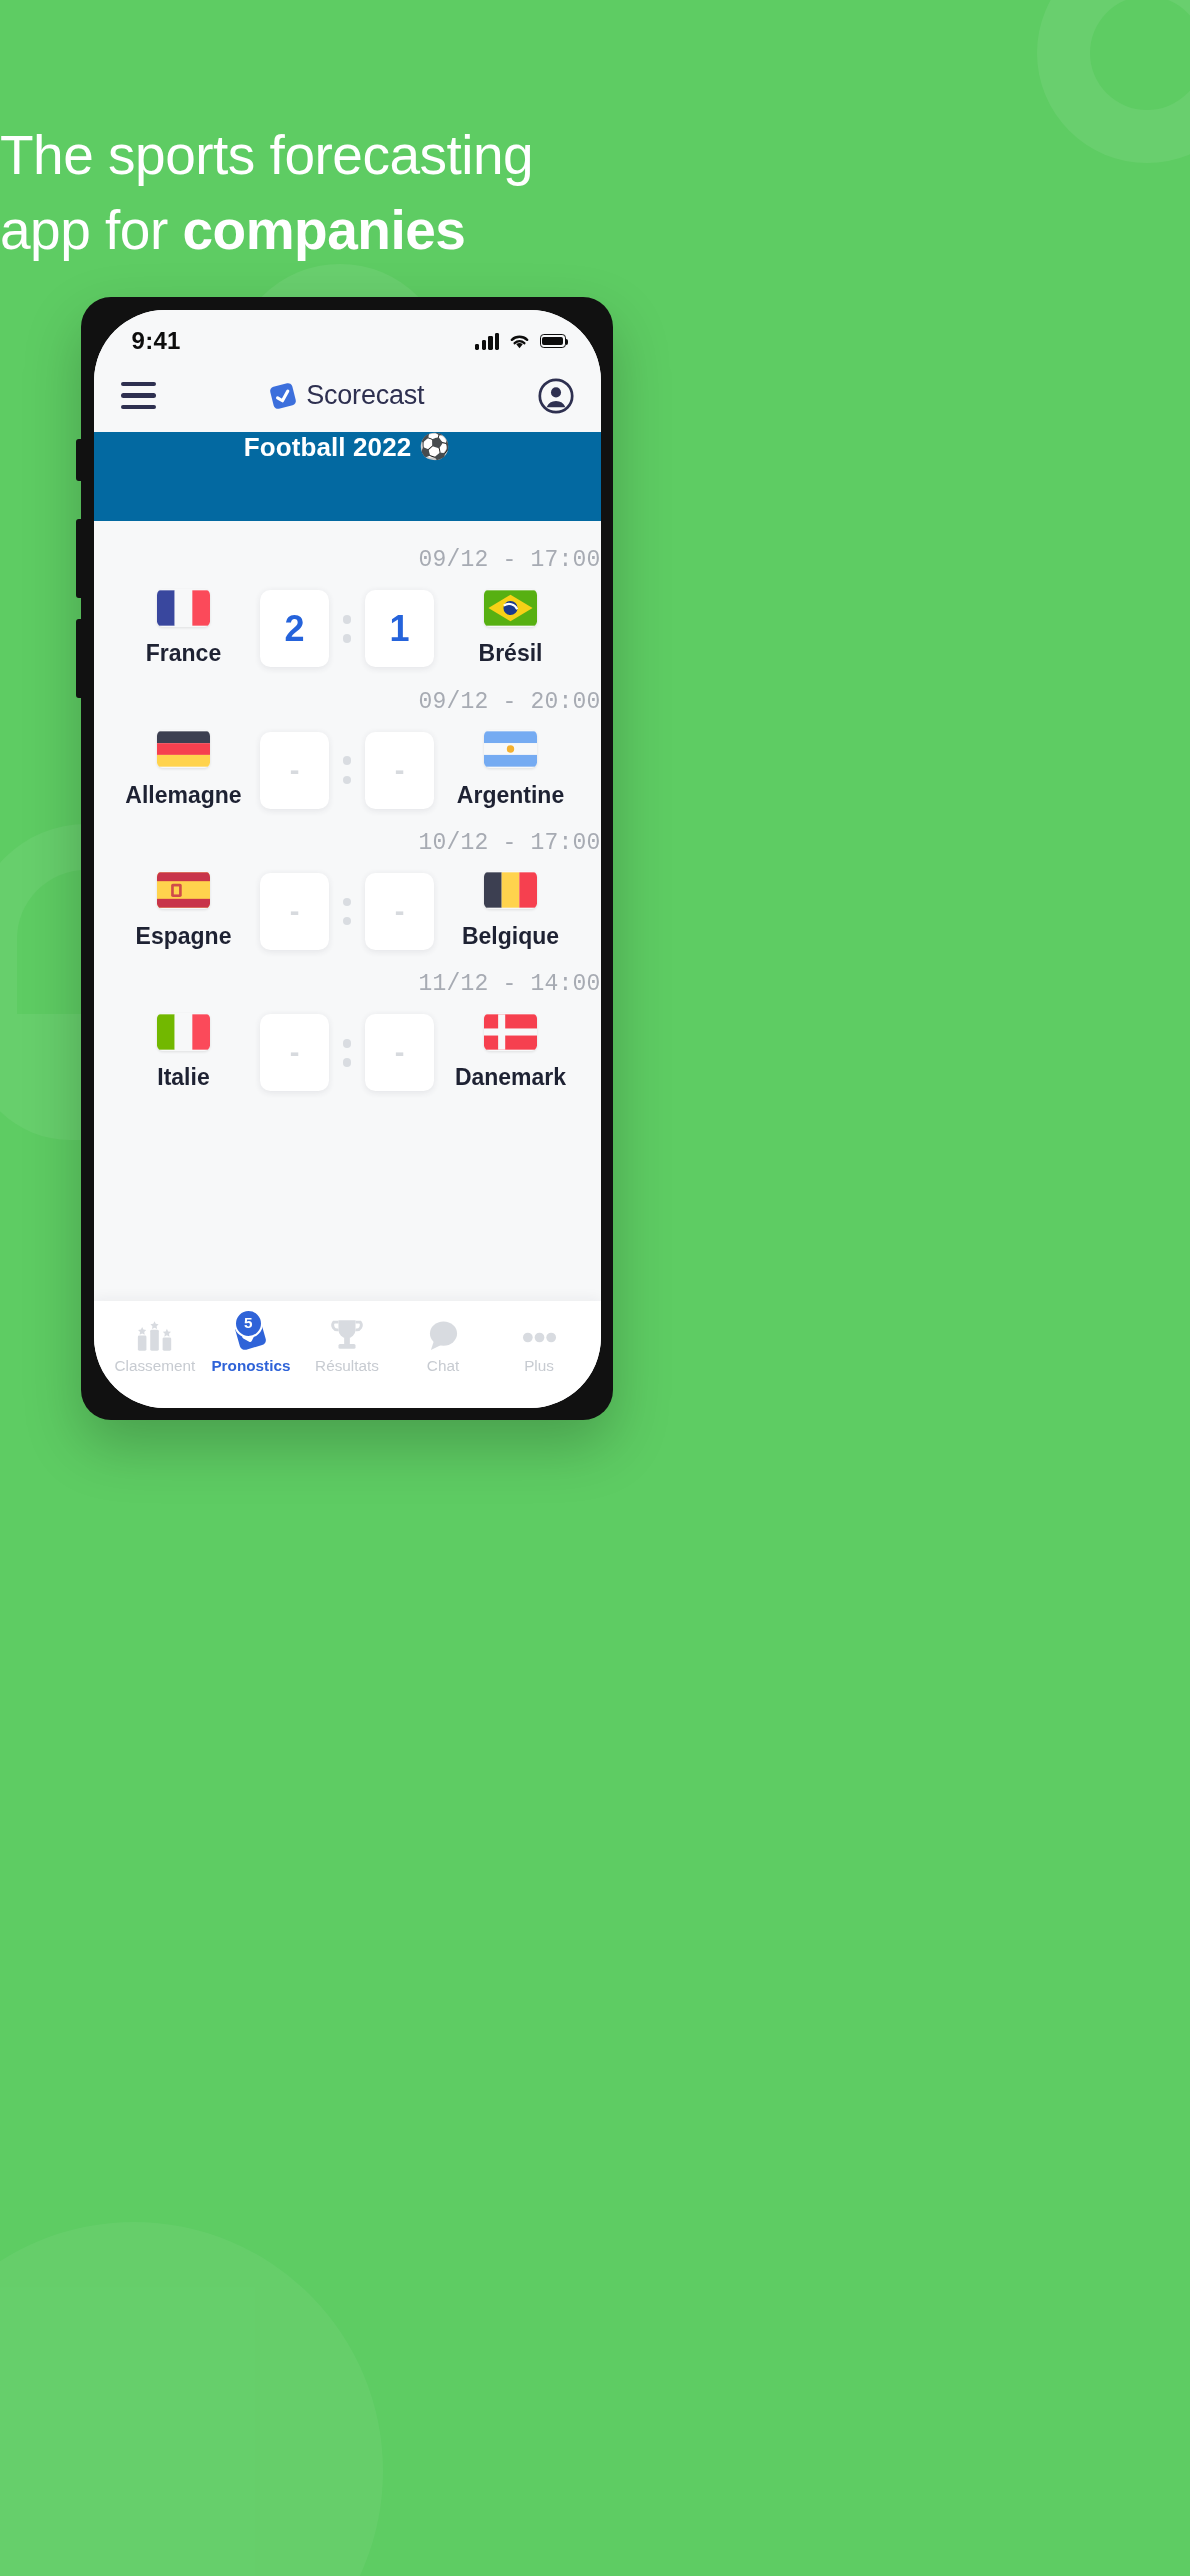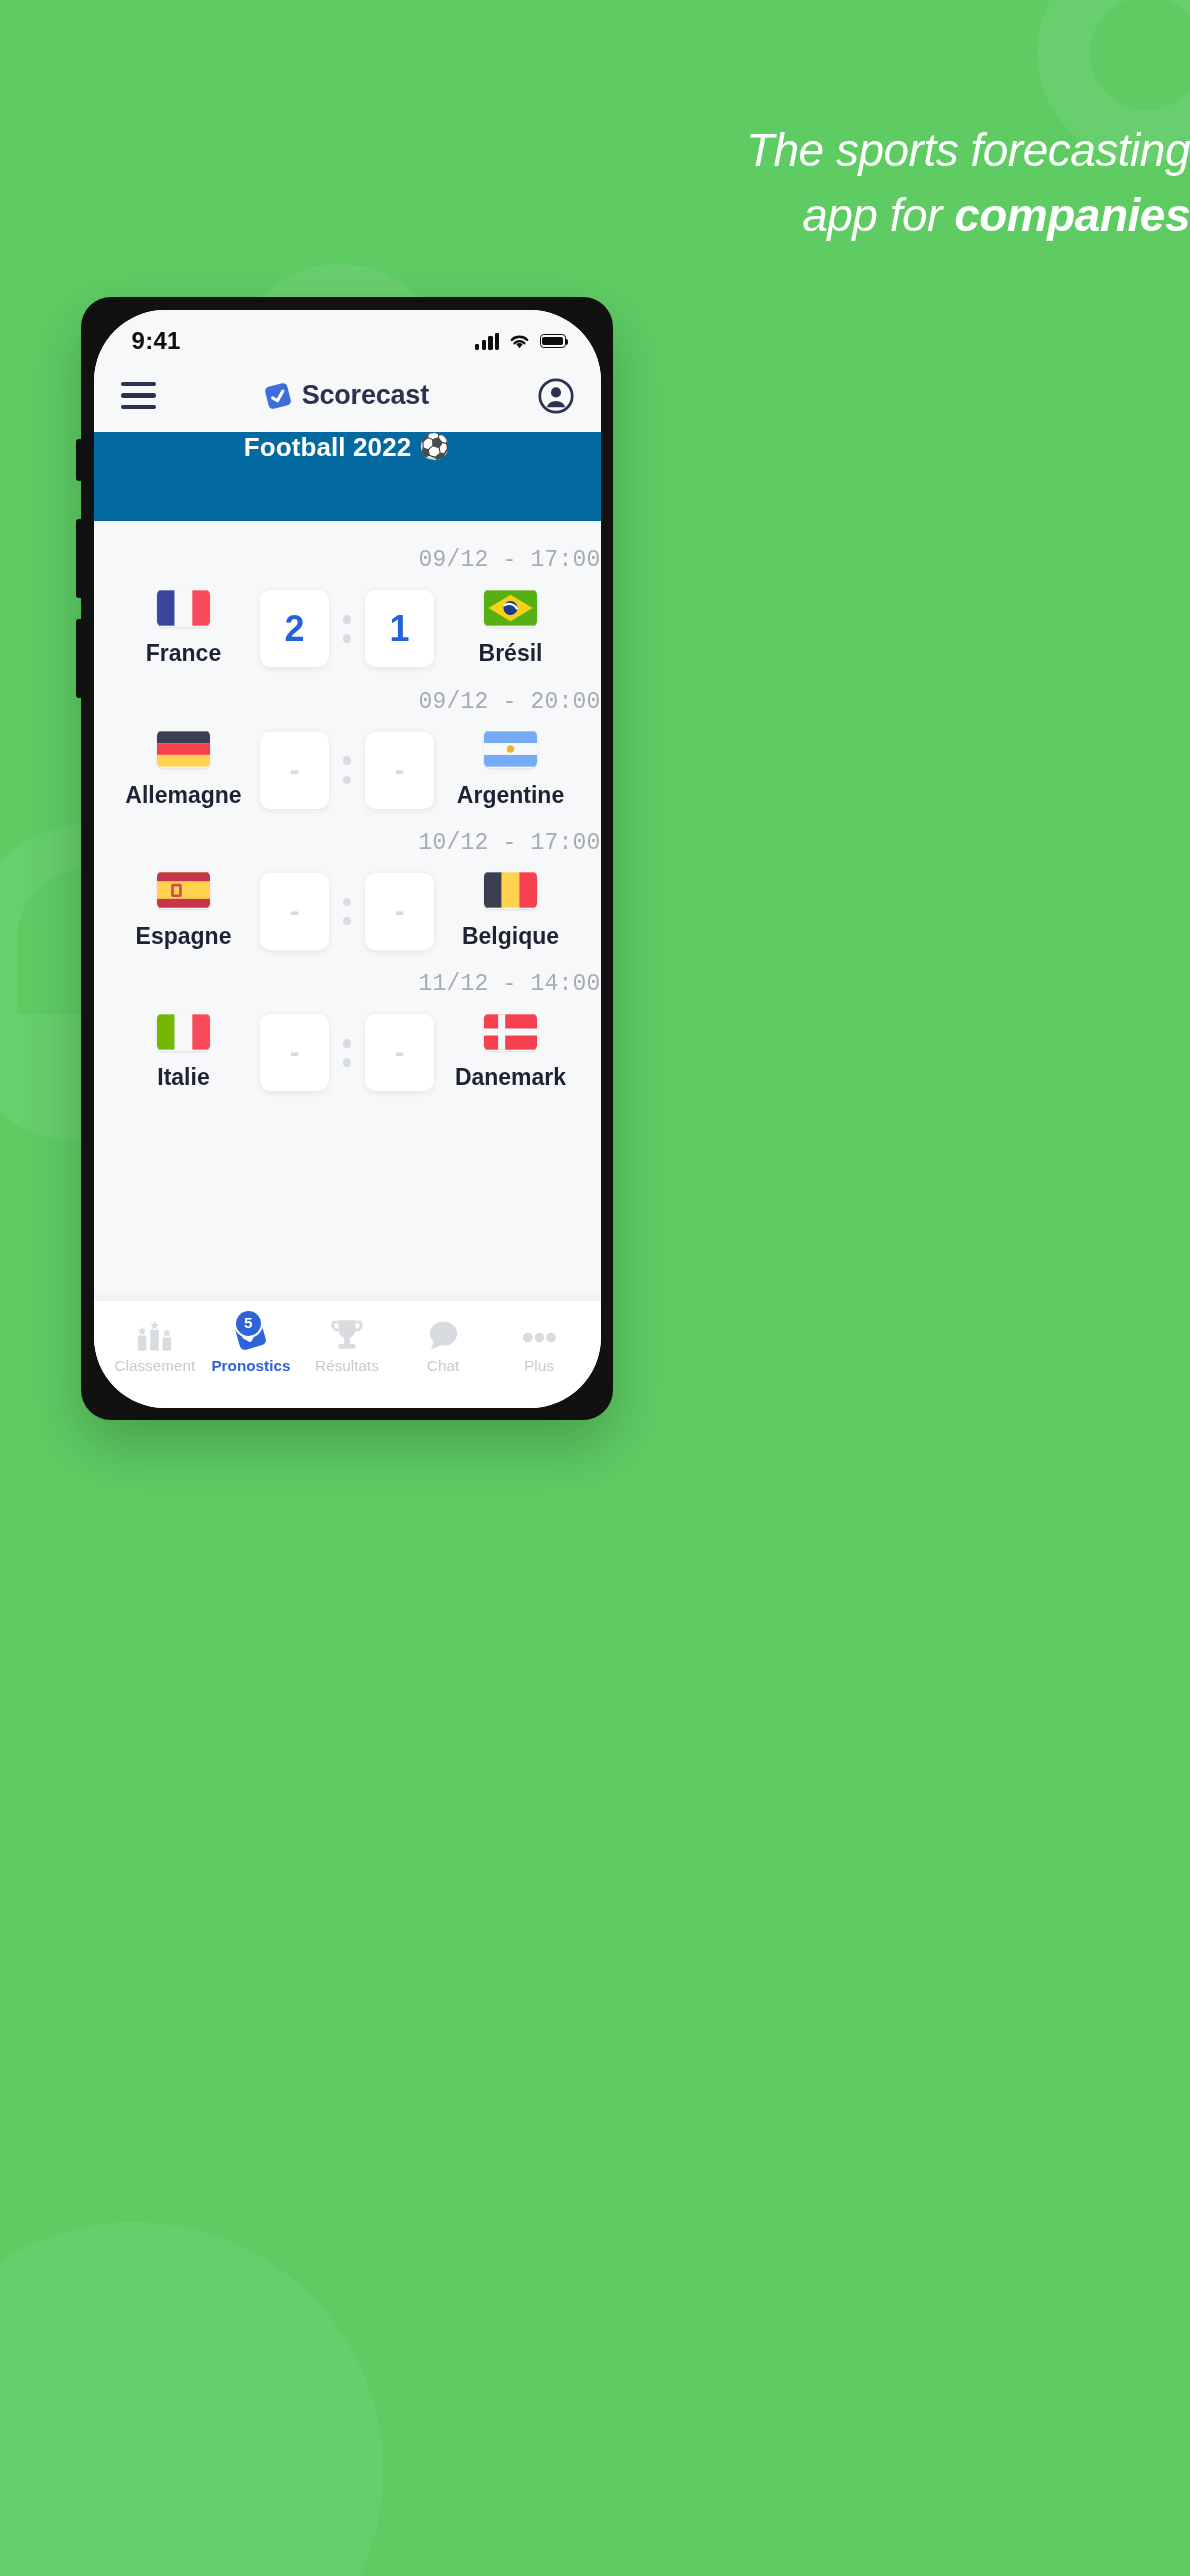--- a/index.html
+++ b/index.html
@@ -20,24 +20,23 @@
   .blob-left { position:absolute; left:-29px; top:824px; width:230px; height:316px;
                border-radius:134px 134px 115px 115px; background:rgba(255,255,255,0.06); }
   .blob-left::after { content:""; position:absolute; left:46px; top:46px; width:138px; height:144px;
                border-radius:77px 77px 0 0; background:#5ECC63; }
   .blob-bl { position:absolute; left:-115px; bottom:-144px; width:498px; height:498px; border-radius:50%;
              background:rgba(255,255,255,0.05); }
 
   
   .headline {
     position:absolute; left:0; right:0; top:125px;
-    text-align:right; color:#ffffff;
-    font-size:46px; line-height:1.10; font-weight:400;
+    text-align:left; color:#ffffff;
+    font-size:55px; line-height:1.10; font-weight:400;
     letter-spacing:-0.5px;
-    font-style:italic;
   }
   .headline .line2 { display:block; margin-top:14px; }
   .headline b { font-weight:700; }
 
   
   .phone {
     position:absolute; left:81px; top:297px;
     width:532px; height:1123px;
     background:#111111;
     border-radius:30px;
@@ -91,21 +90,21 @@
 
   
   .app-header {
     flex:0 0 72px; display:flex; align-items:center; justify-content:space-between;
     padding:0 27px; background:#F7F8F9;
   }
   .hamburger { width:35px; display:flex; flex-direction:column; gap:6.7px; cursor:pointer; }
   .hamburger span { display:block; height:4.8px; background:#2E3050; border-radius:2.9px; }
   .brand { display:flex; align-items:center; gap:9.6px; }
   .brand-mark { width:28px; height:28px; }
-  .brand-name { font-size:27px; font-weight:700; color:#2E3050; letter-spacing:-0.2px; }
+  .brand-name { font-size:27px; font-weight:400; color:#2E3050; letter-spacing:-0.2px; }
   .avatar-icon { width:36px; height:36px; cursor:pointer; }
 
   
   .banner {
     flex:0 0 89px; background:#0369a1; display:flex; align-items:flex-start; justify-content:center;
     color:#ffffff; font-size:26px; font-weight:600; gap:7.7px; letter-spacing:0.1px;
   }
   .ball { font-size:25px; }
 
   

